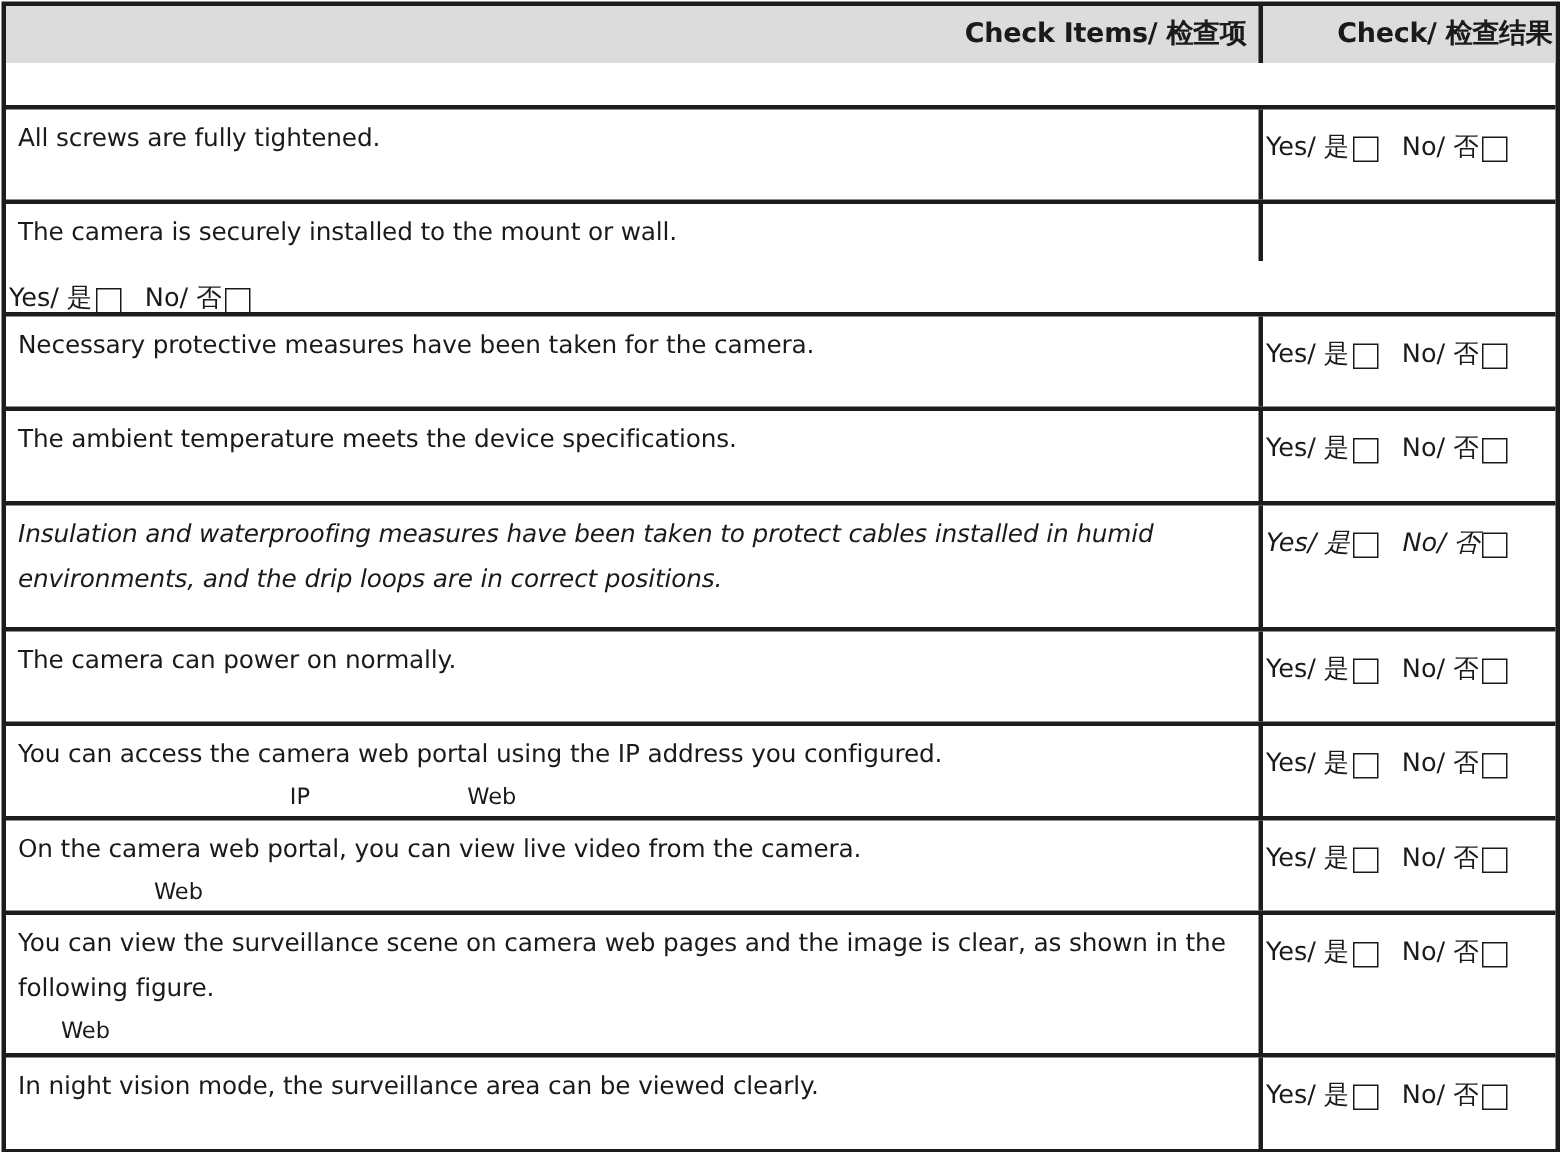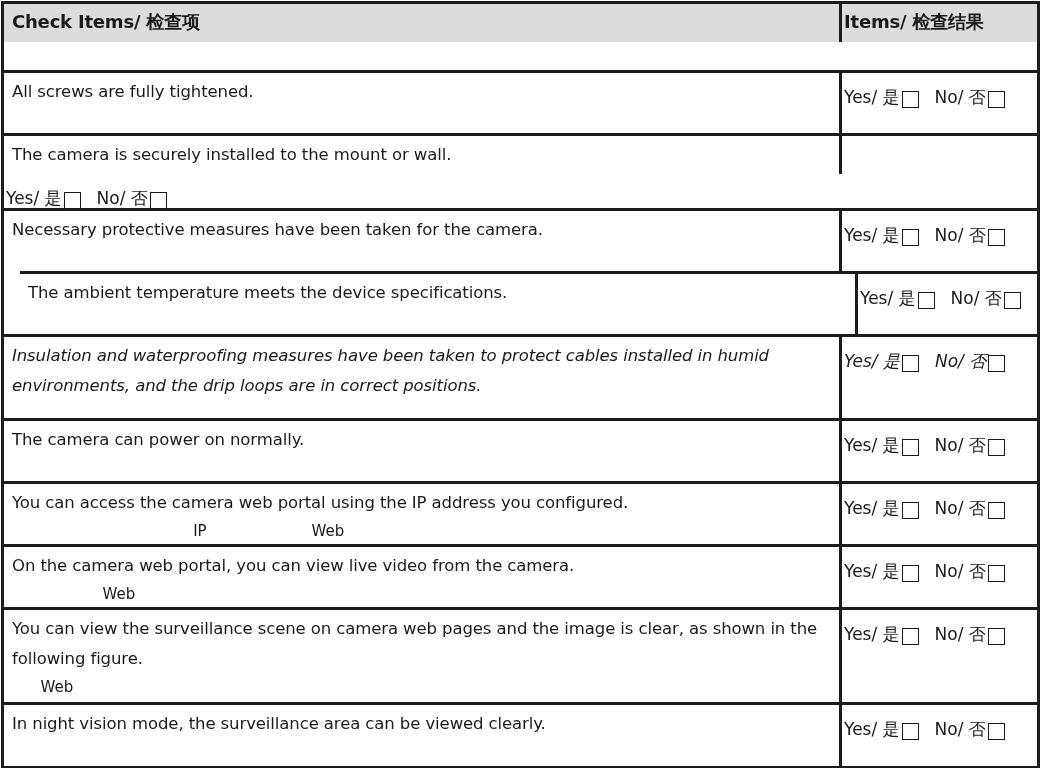--- a/index.html
+++ b/index.html
@@ -1,37 +1,37 @@
 <!DOCTYPE html>
 <html><head>
 <meta charset="utf-8">
 <style>
   html, body { margin:0; padding:0; background:#ffffff; }
   body { width:1042px; height:768px; overflow:hidden; position:relative;
          font-family: "DejaVu Sans", sans-serif; color:#1a1a1a; }
   .table { position:absolute; left:1px; top:1px; width:1039px; border:3px solid #1c1c1c; box-sizing:border-box; }
   .row { display:flex; border-top:3px solid #1c1c1c; box-sizing:border-box; }
-  .row.first { border-top:none; }
+  .row.first { border-top:none;text-align:right; }
   .header { background:#dcdcdc; height:38px; }
   .c1 { width:838px; box-sizing:border-box; padding:4px 8px; border-right:3px solid #1c1c1c; }
   .c2 { flex:1; box-sizing:border-box; padding:4px 2px; }
   .header .c1, .header .c2 { font-weight:bold; font-size:18px; padding-top:6px; letter-spacing:-0.2px; }
   .item-text { font-size:16.5px; line-height:30px; letter-spacing:-0.1px; }
   .sub { font-size:15px; line-height:26px; white-space:pre; }
   .result { font-size:17px; padding-top:9px; white-space:nowrap; display:flex; align-items:center; }
   .box { display:inline-block; width:15px; height:15px; border:1.5px solid #1a1a1a; margin-left:2px; margin-top:4px; vertical-align:middle; }
   .gap { display:inline-block; width:16px; }
 </style>
 </head>
 <body>
 
 <div class="table">
   <div class="row first header">
     <div class="c1">Check Items/ 检查项</div>
-    <div class="c2">Items/ 检查结果</div>
+    <div class="c2">Check/ 检查结果</div>
   </div>
   <div id="rows">
       <div class="row" style="height: 63px; margin-top: 28px;">
     <div class="c1">
       <div class="item-text">All screws are fully tightened.</div>
       <div class="sub"></div>
     </div>
     <div class="c2">
       <div class="result">
         <span>Yes/ 是</span>
@@ -65,21 +65,21 @@
     <div class="c2">
       <div class="result">
         <span>Yes/ 是</span>
         <span class="box"></span>
         <span class="gap"></span>
         <span>No/ 否</span>
         <span class="box"></span>
       </div>
     </div>
       </div>
-      <div class="row" style="height: 63px; margin-left: 16px;">
+      <div class="row" style="height: 63px;">
     <div class="c1">
       <div class="item-text">The ambient temperature meets the device specifications.</div>
       <div class="sub"></div>
     </div>
     <div class="c2">
       <div class="result">
         <span>Yes/ 是</span>
         <span class="box"></span>
         <span class="gap"></span>
         <span>No/ 否</span>

